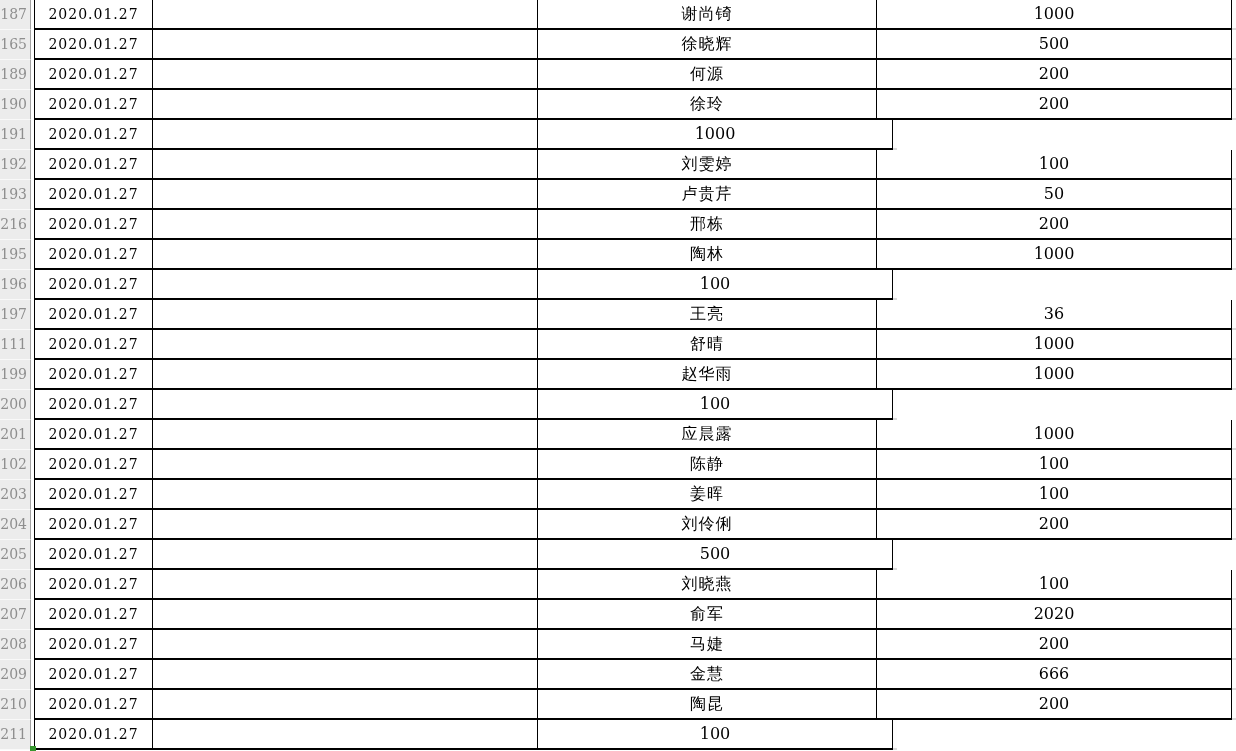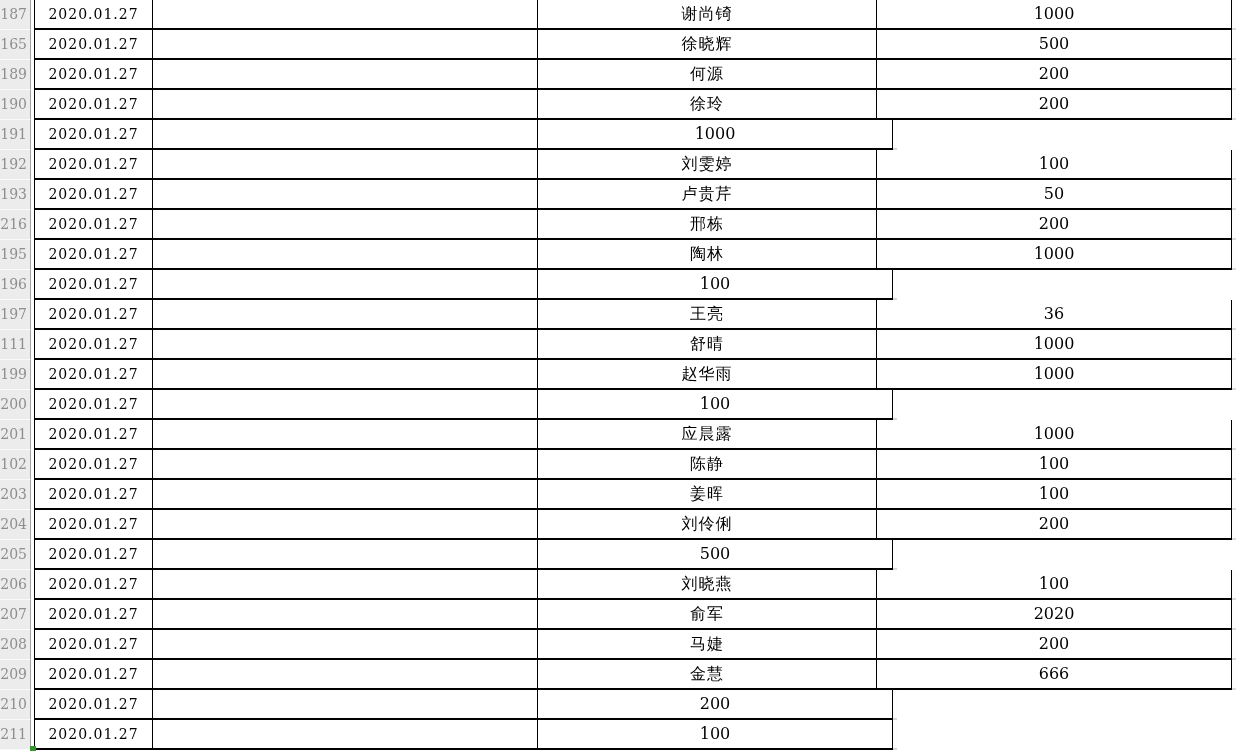--- a/index.html
+++ b/index.html
@@ -322,20 +322,21 @@
     <div class="cell col-name">金慧</div>
     <div class="cell col-amount">666</div>
     <div class="cell col-right"></div>
   </div>
 
   <div class="row">
     <div class="cell col-gutter">210</div>
     <div class="cell col-gap"></div>
     <div class="cell col-date">2020.01.27</div>
     <div class="cell col-blank"></div>
+    <div class="cell col-name">陶昆</div>
     <div class="cell col-amount">200</div>
     <div class="cell col-right"></div>
   </div>
 
   <div class="row">
     <div class="cell col-gutter">211</div>
     <div class="cell col-gap"></div>
     <div class="cell col-date">2020.01.27</div>
     <div class="cell col-blank"></div>
     <div class="cell col-amount">100</div>

